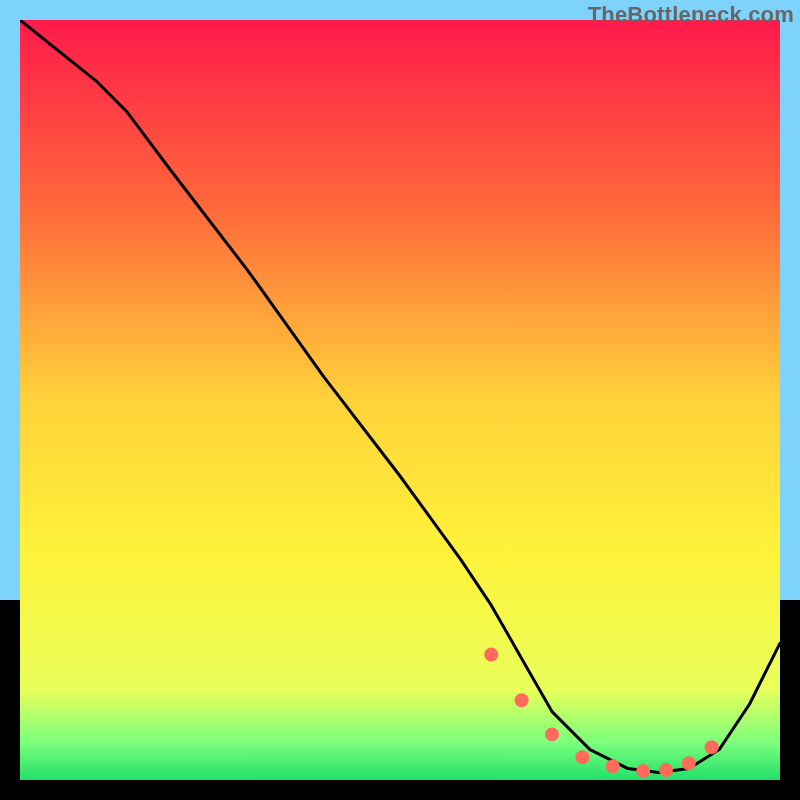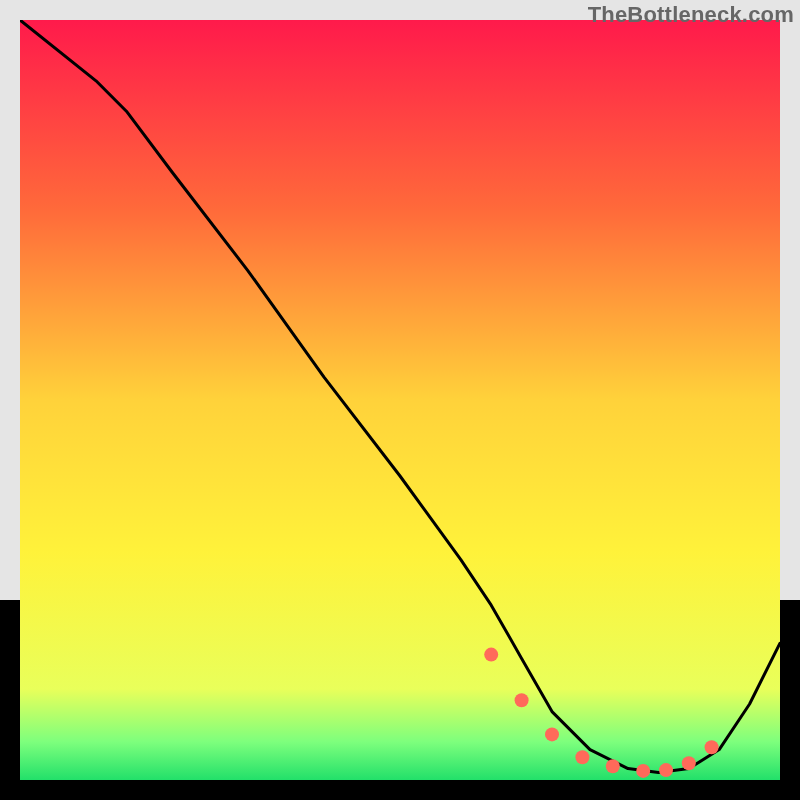--- a/index.html
+++ b/index.html
@@ -8,21 +8,21 @@
     width: 800px;
     height: 800px;
     background: #000;
     overflow: hidden;
     font-family: Arial, Helvetica, sans-serif;
   }
   .frame {
     position: relative;
     width: 800px;
     height: 600px;
-    background: #e5e5e5;
+    background: #7dd3fc;
   }
   .plot {
     position: absolute;
     left: 20px;
     top: 20px;
     width: 760px;
     height: 760px;
   }
   .watermark {
     position: absolute;

